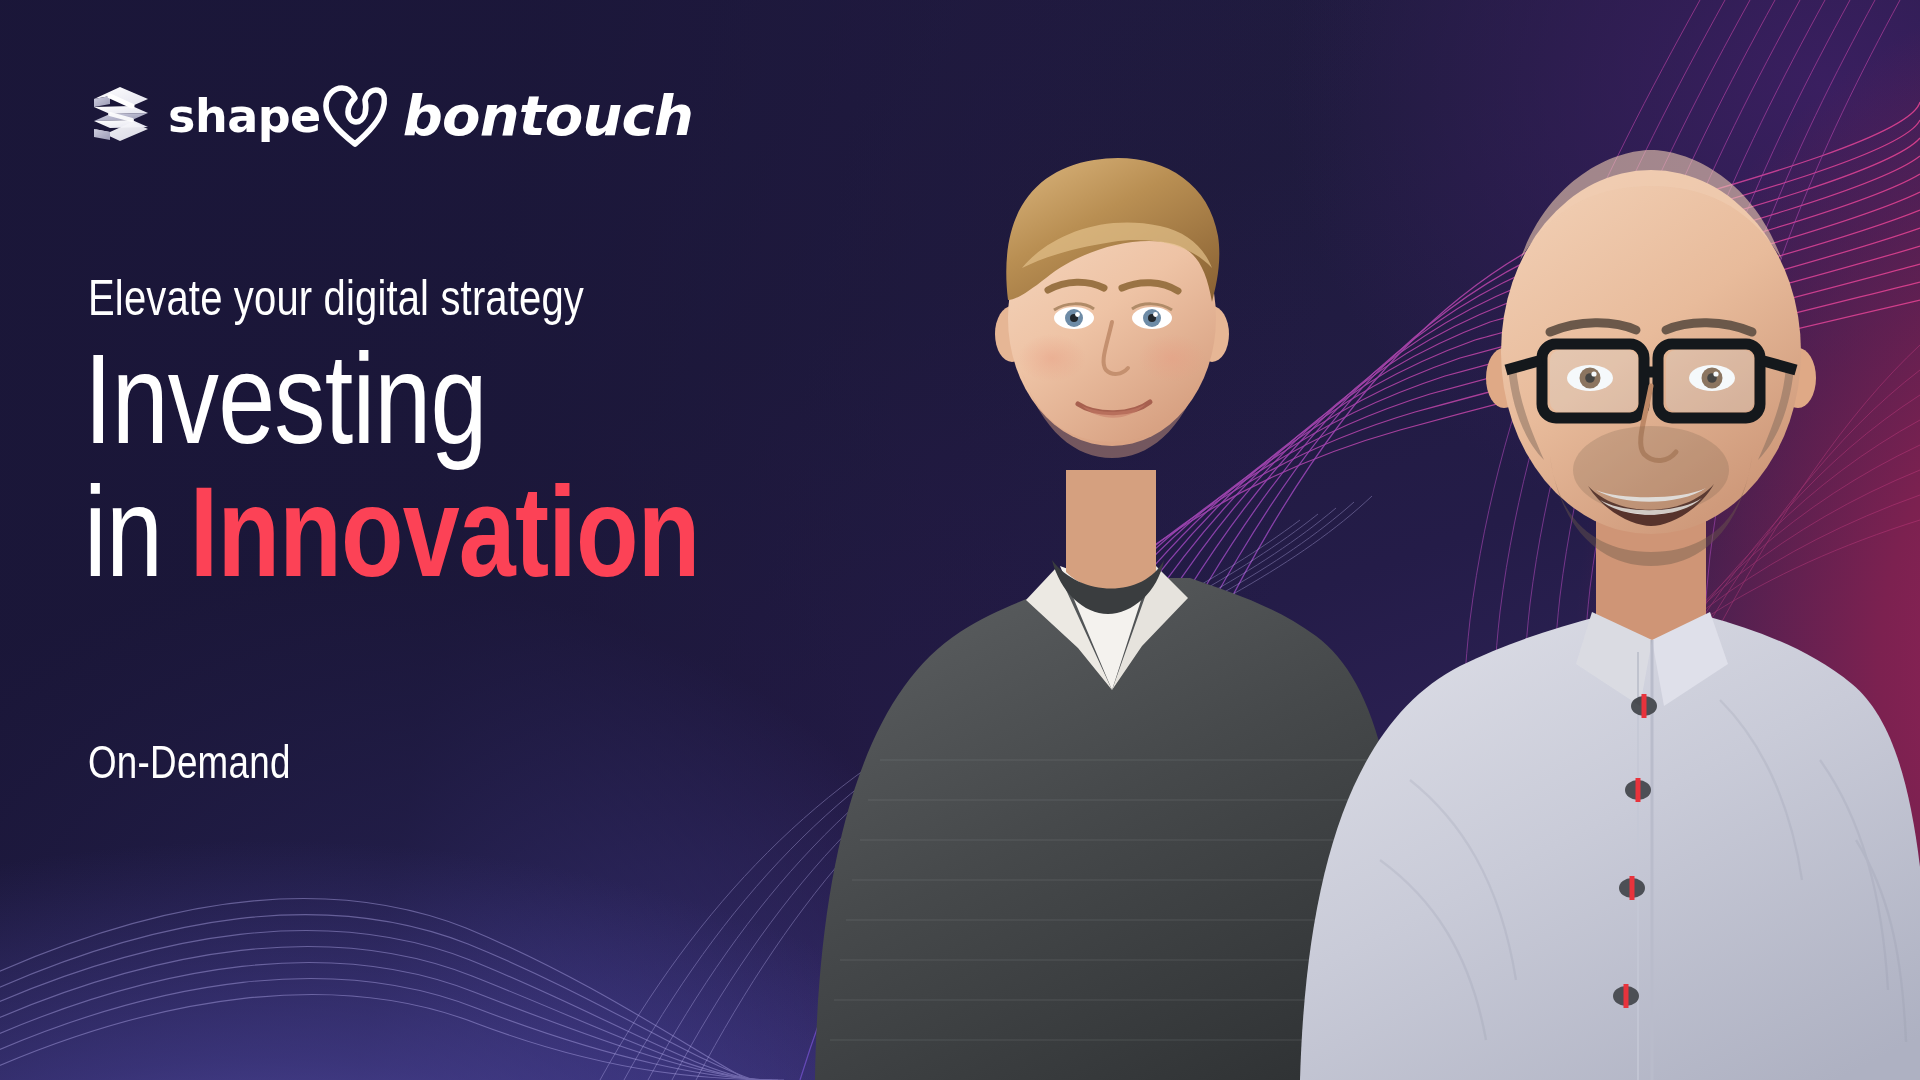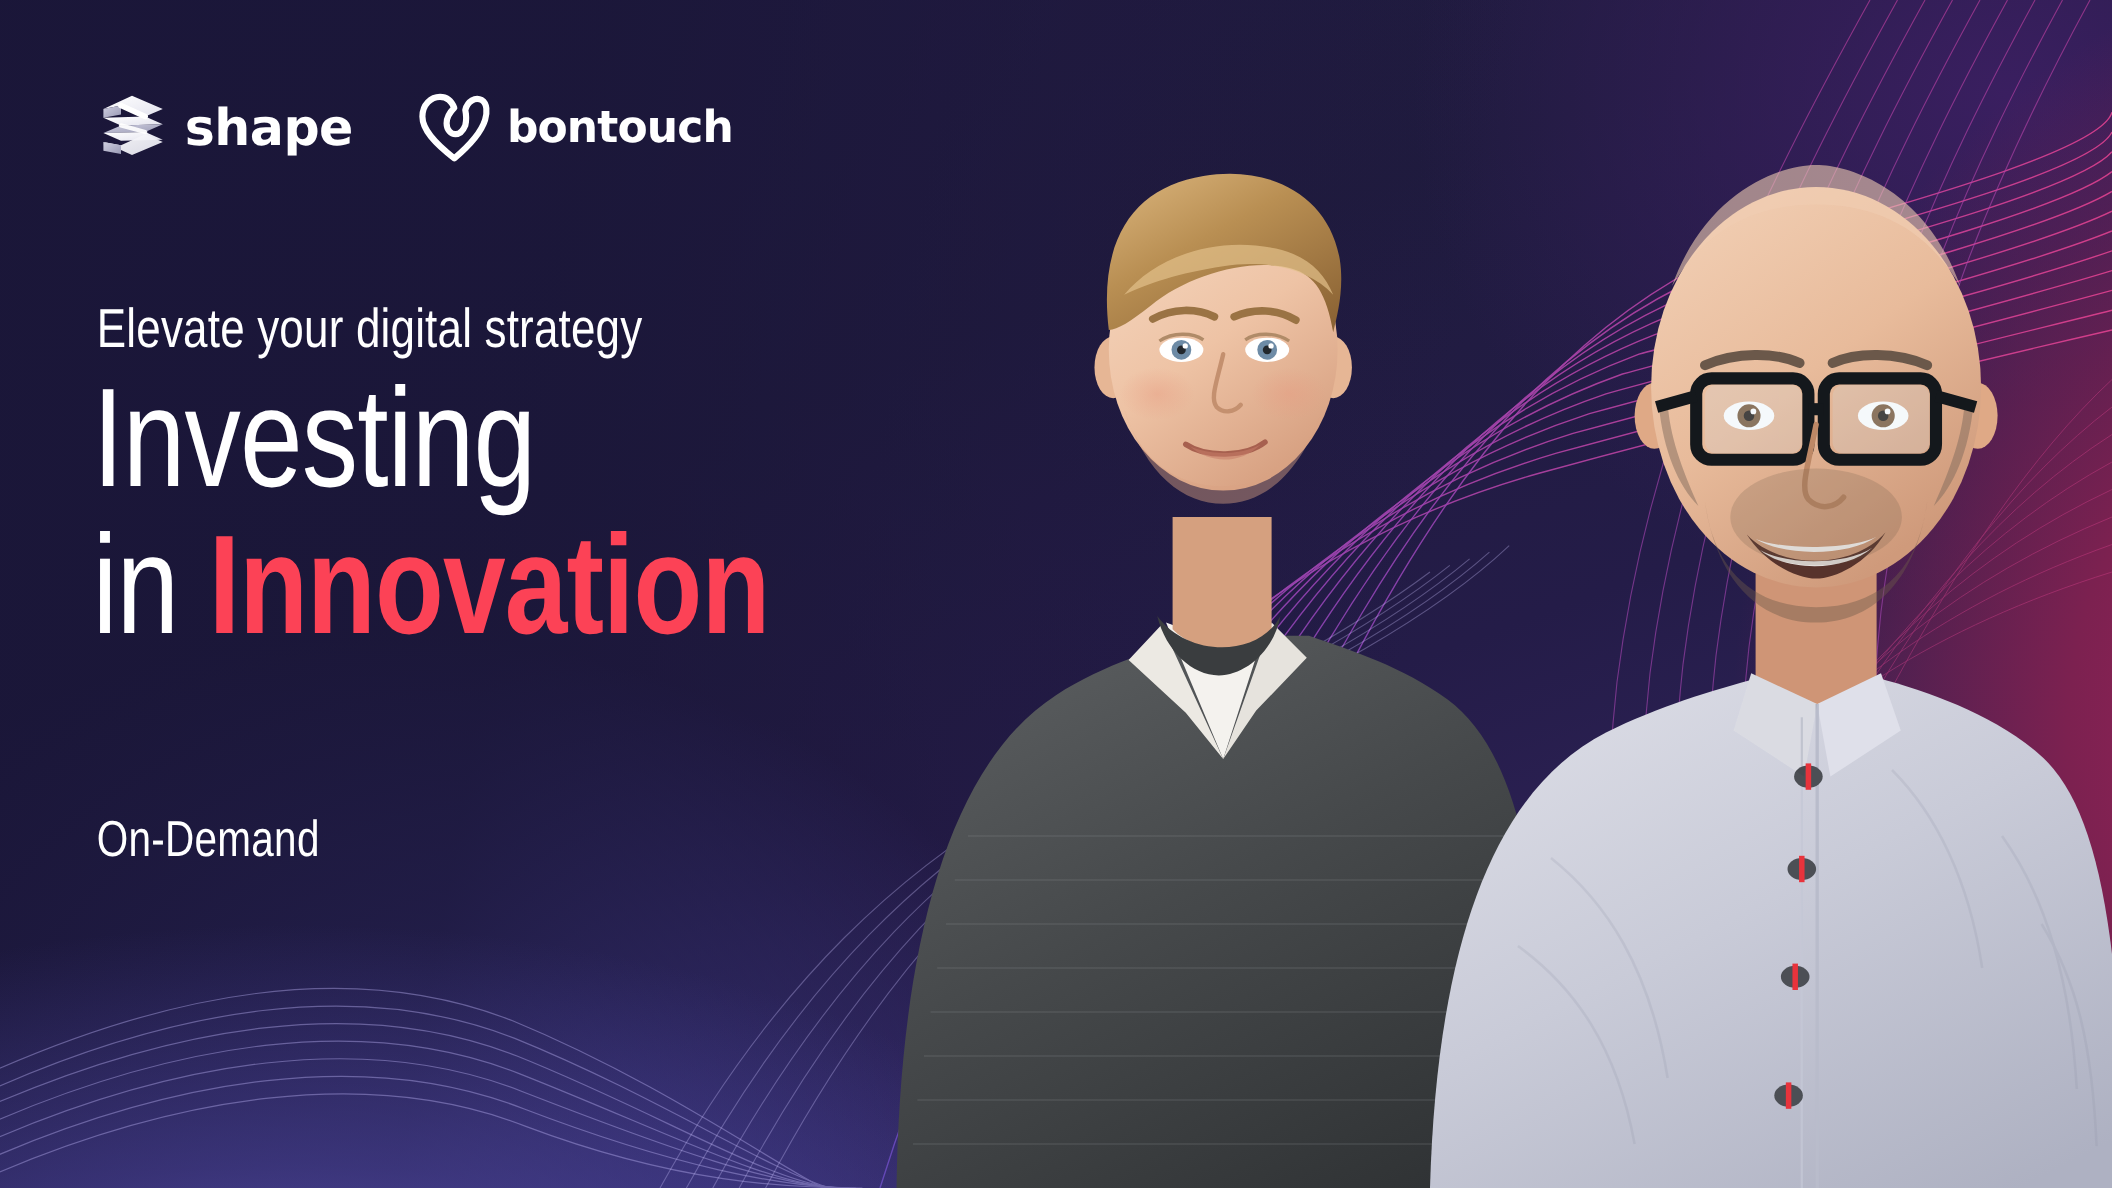--- a/index.html
+++ b/index.html
@@ -34,30 +34,30 @@
   svg.deco { position:absolute; inset:0; width:1920px; height:1080px; pointer-events:none; }
 
   
   #photo-group { position:absolute; left:760px; top:0; width:1160px; height:1080px; }
 
   
   #content { position:absolute; left:0; top:0; width:900px; height:1080px; z-index:40; }
 
   #logo-row {
     position:absolute; left:88px; top:82px;
-    display:flex; align-items:center; gap:58px;
+    display:flex; align-items:center; 
   }
   .logo-lockup { display:flex; align-items:center; gap:14px; }
   .logo-mark { display:block; }
   .logo-word {
     color:#ffffff; font-weight:600; letter-spacing:-0.5px;
     font-family:"DejaVu Sans", sans-serif;
   }
   #shape-word { font-size:46px; line-height:1; }
-  #bontouch-word { font-size:40px; line-height:1; letter-spacing:-0.8px; }
+  #bontouch-word { font-size:56px; line-height:1; letter-spacing:-0.8px;font-style:italic; }
 
   #eyebrow {
     position:absolute; left:88px; top:272px;
     color:#ffffff; font-size:50px; line-height:1.06;
     font-weight:400; letter-spacing:0.2px;
     font-family:"Liberation Sans Narrow","Liberation Sans", sans-serif;
     transform:scaleX(0.80); transform-origin:left center;
     white-space:nowrap;
   }
 

